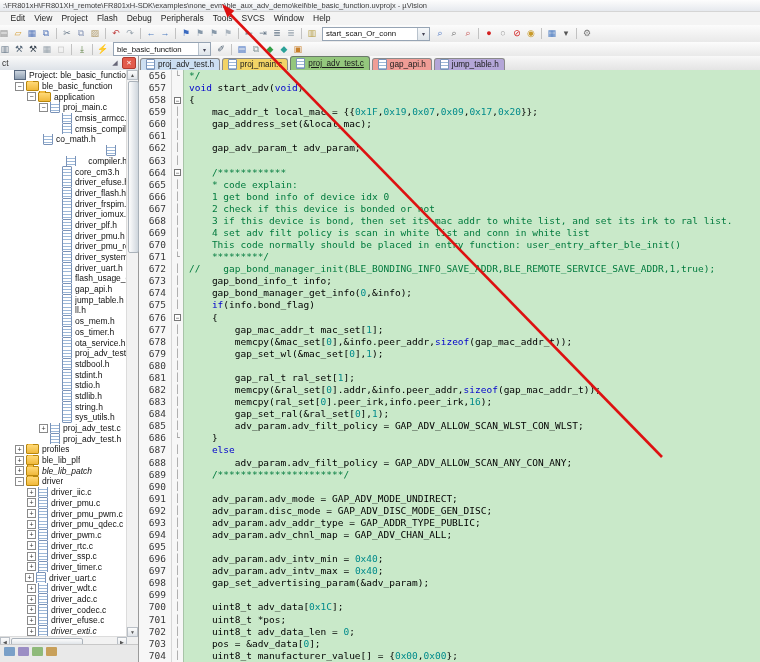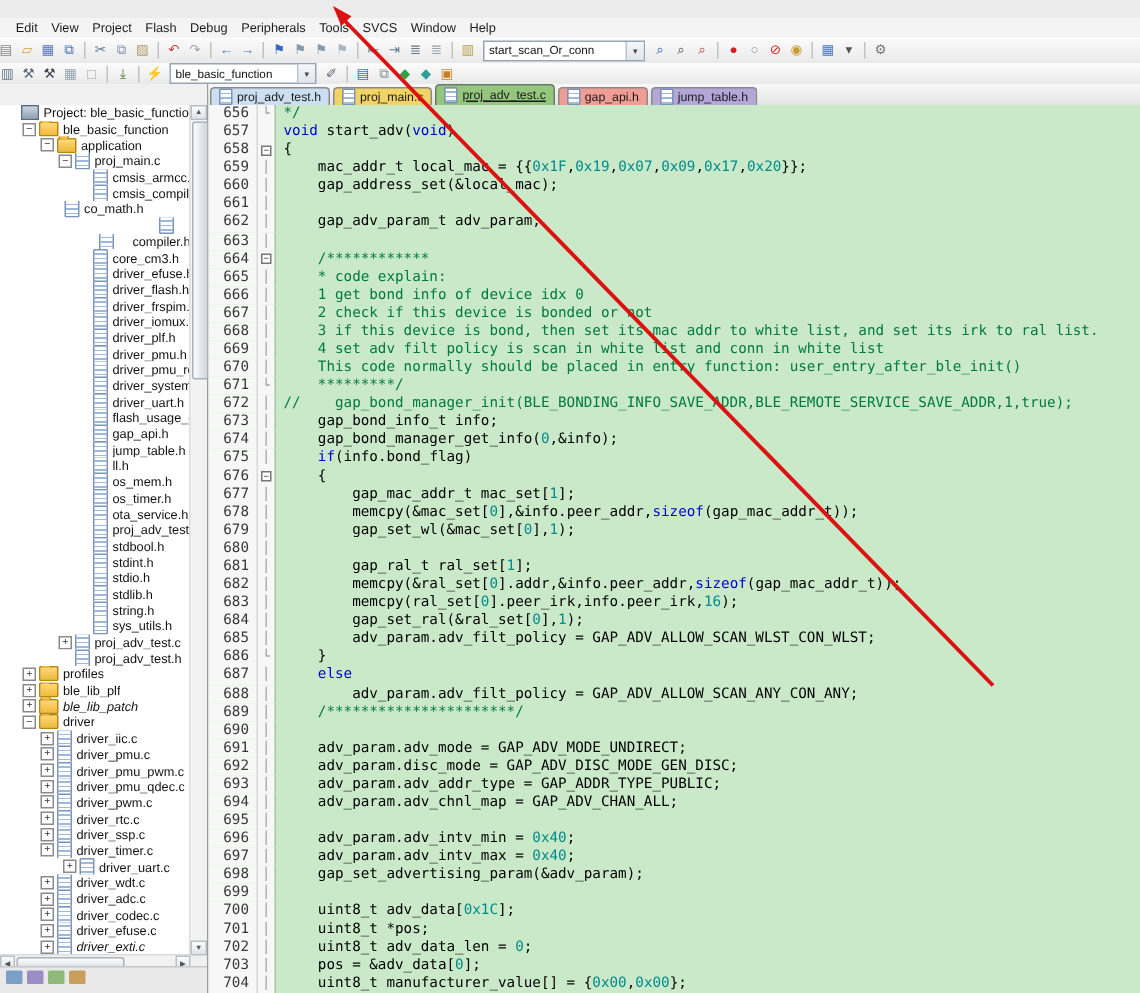--- a/index.html
+++ b/index.html
@@ -101,20 +101,23 @@
   .s-n{color:var(--num,#008b8b);}
 
   
   .annot{position:absolute;left:0;top:0;pointer-events:none;z-index:50;}
 </style>
 </head>
 <body>
 
 <div class="app">
 
+  <div class="titlebar">
+    <span>:\FR801xH\FR801XH_remote\FR801xH-SDK\examples\none_evm\ble_aux_adv_demo\keil\ble_basic_function.uvprojx - µVision</span>
+  </div>
 
   <div class="menubar">
       <span class="menu-item">Edit</span>
       <span class="menu-item">View</span>
       <span class="menu-item">Project</span>
       <span class="menu-item">Flash</span>
       <span class="menu-item">Debug</span>
       <span class="menu-item">Peripherals</span>
       <span class="menu-item">Tools</span>
       <span class="menu-item">SVCS</span>
@@ -186,20 +189,25 @@
       <span class="ticon" style="color: rgb(58, 106, 192);">▤</span>
       <span class="ticon" style="color: rgb(136, 153, 154);">⧉</span>
       <span class="ticon" style="color: rgb(47, 158, 68);">◆</span>
       <span class="ticon" style="color: rgb(42, 161, 152);">◆</span>
       <span class="ticon" style="color: rgb(200, 127, 42);">▣</span>
     </div>
 
   <div class="main">
 
     <div class="panel">
+      <div class="phead">
+        <span class="cap">ct</span>
+        <span class="pinbtn">◢</span>
+        <span class="closebtn">✕</span>
+      </div>
       <div class="tree">
           <div class="trow" style="padding-left: 3px;">
             <span class="texps"></span>
             <span class="tico ic-target"></span>
             <span class="tlabel">Project: ble_basic_function</span>
           </div>
           <div class="trow" style="padding-left: 15px;">
             <span class="texp">−</span>
             <span class="tico ic-folder"></span>
             <span class="tlabel">ble_basic_function</span>
@@ -422,21 +430,21 @@
           <div class="trow" style="padding-left: 27px;">
             <span class="texp">+</span>
             <span class="tico ic-file"></span>
             <span class="tlabel">driver_ssp.c</span>
           </div>
           <div class="trow" style="padding-left: 27px;">
             <span class="texp">+</span>
             <span class="tico ic-file"></span>
             <span class="tlabel">driver_timer.c</span>
           </div>
-          <div class="trow" style="padding-left: 42px;">
+          <div class="trow" style="padding-left: 25px;">
             <span class="texp">+</span>
             <span class="tico ic-file"></span>
             <span class="tlabel">driver_uart.c</span>
           </div>
           <div class="trow" style="padding-left: 27px;">
             <span class="texp">+</span>
             <span class="tico ic-file"></span>
             <span class="tlabel">driver_wdt.c</span>
           </div>
           <div class="trow" style="padding-left: 27px;">

